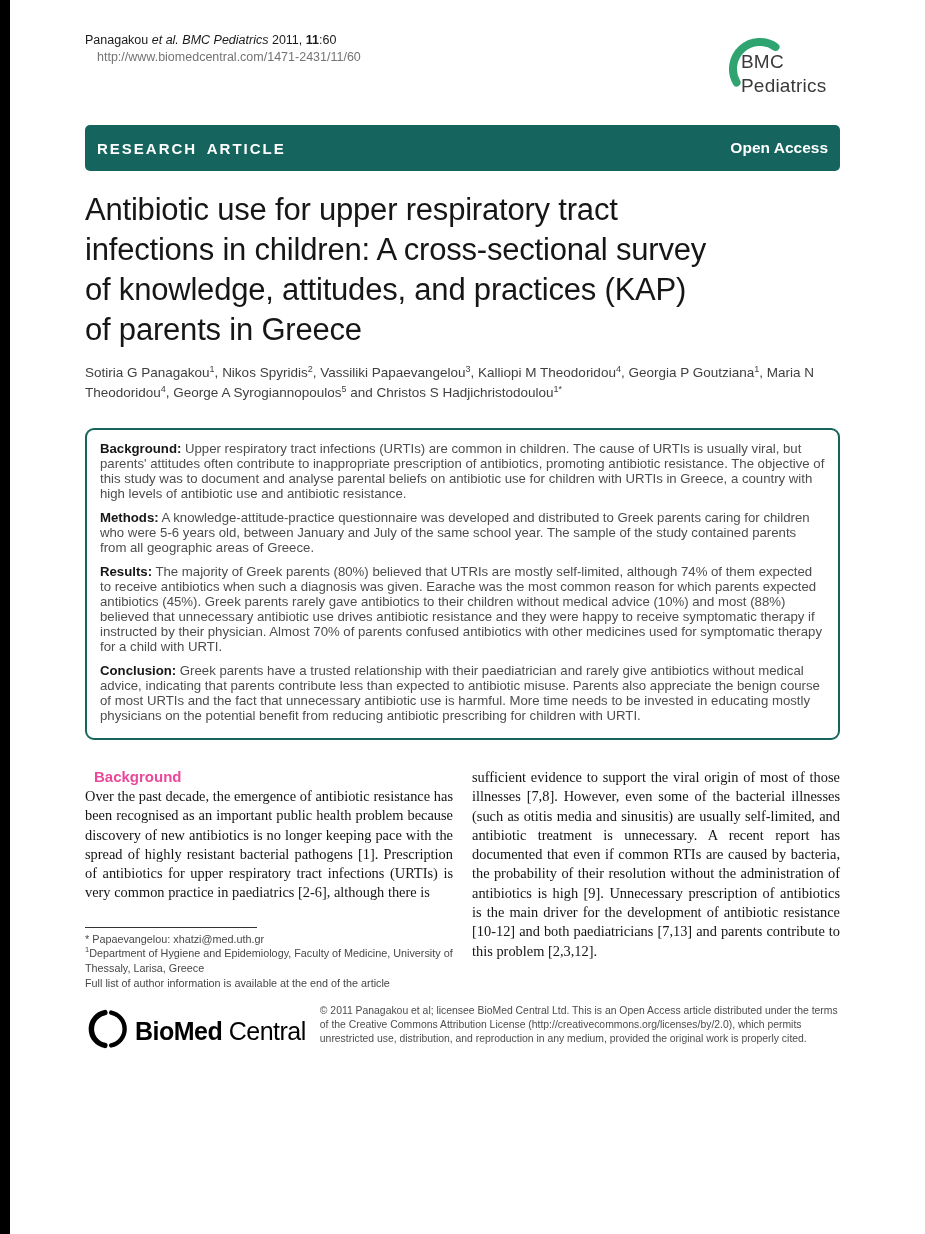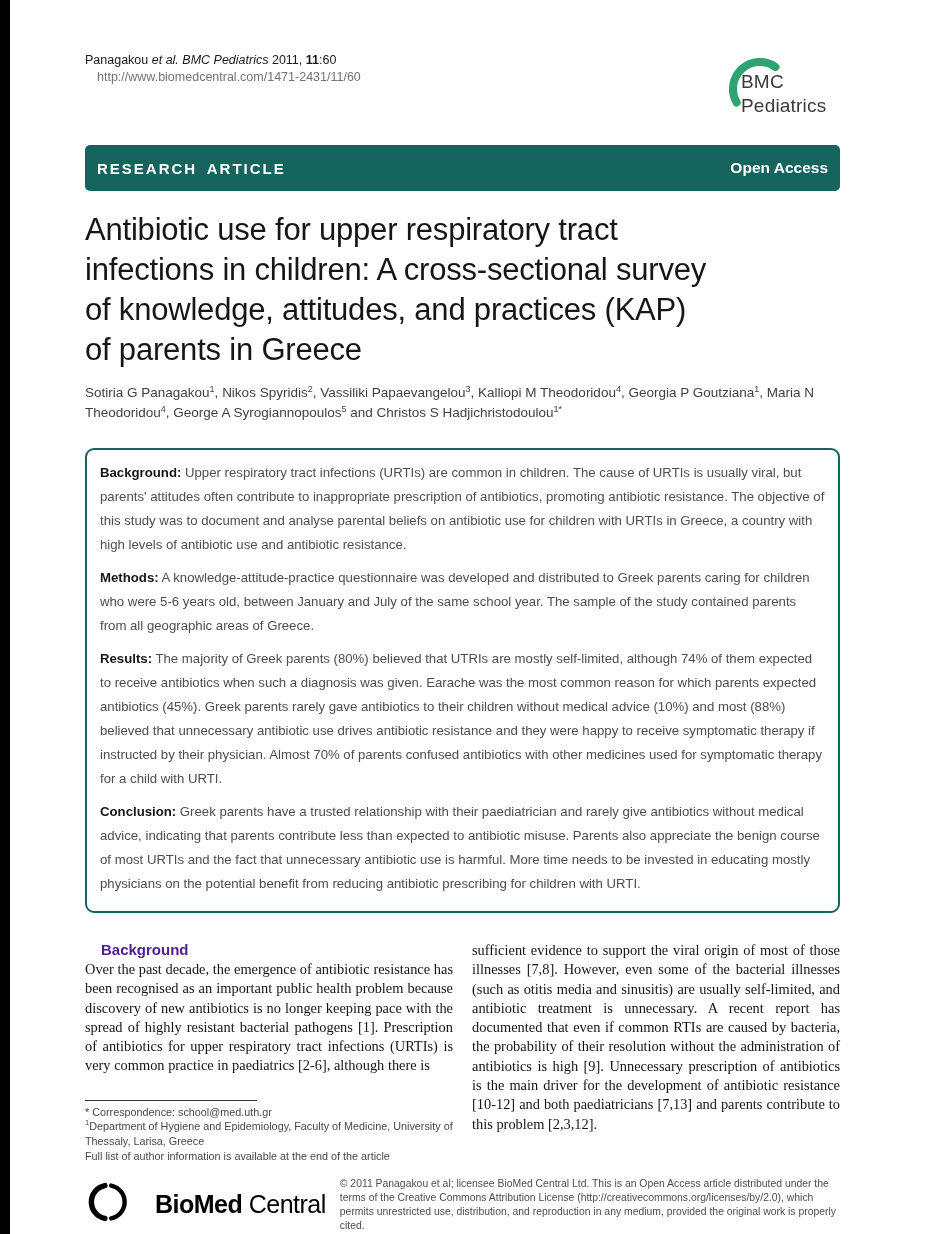--- a/index.html
+++ b/index.html
@@ -8,21 +8,21 @@
     width:925px;height:1234px;
     background:#ffffff;
     font-family:"Liberation Sans", sans-serif;
     color:#1a1a1a;
     overflow:hidden;
   }
   .spine{position:absolute;left:0;top:0;width:10px;height:1234px;background:#000;}
   .content{margin:0 85px 0 85px;}
 
   
-  .header-row{display:flex;justify-content:space-between;align-items:flex-start;padding-top:52px;}
+  .header-row{display:flex;justify-content:space-between;align-items:flex-start;padding-top:32px;}
   .citation{font-size:12.5px;line-height:17px;color:#1a1a1a;}
   .citation .ital{font-style:italic;}
   .citation .bold{font-weight:bold;}
   .cit-url{font-size:12.5px;line-height:17px;color:#737373;text-decoration:none;margin-left:12px;}
   .jlogo{position:relative;width:115px;height:78px;margin-top:2px;}
   .jlogo svg{position:absolute;left:0;top:0;}
   .jlogo-text{position:absolute;left:16px;top:16px;font-size:19px;line-height:24px;color:#3a3a3a;font-weight:500;letter-spacing:.2px;}
 
   
   .banner{
@@ -42,44 +42,44 @@
   }
   .authors{margin-top:13px;font-size:13.5px;line-height:20px;color:#3f3f3f;max-width:755px;}
   .authors sup{font-size:9px;vertical-align:super;line-height:0;}
 
   
   .abstract{
     margin-top:25px;border:2px solid #15655E;border-radius:9px;
     padding:11px 13px 13px 13px;
   }
   .abstract h2{margin:0 0 10px 0;font-size:15px;color:#111;}
-  .abs-sec{margin:0 0 9px 0;font-size:13.2px;line-height:24px;color:#4d4d4d;}
+  .abs-sec{margin:0 0 9px 0;font-size:13.2px;line-height:15px;color:#4d4d4d;}
   .abs-sec:last-child{margin-bottom:2px;}
   .abs-sec b{color:#161616;}
 
   
   .columns{display:flex;gap:19px;margin-top:28px;}
   .col{flex:1;min-width:0;}
-  .col h3{margin:0 0 2px 16px;font-size:15px;color:#4c1d95;font-family:"Liberation Sans",sans-serif;}
+  .col h3{margin:0 0 2px 9px;font-size:15px;color:#ec4899;font-family:"Liberation Sans",sans-serif;}
   .serif{
     font-family:"Liberation Serif", serif;
     font-size:14.4px;line-height:19.3px;color:#141414;
     text-align:justify;margin:0;
   }
 
   
   .footnote{margin-top:24px;width:100%;}
   .fn-rule{width:172px;border-top:1.3px solid #333;margin-bottom:4px;}
   .footnote p{margin:0;font-size:10.8px;line-height:14.6px;color:#474747;}
   .footnote sup{font-size:7.5px;vertical-align:super;line-height:0;}
   .fn-mail{color:#474747;text-decoration:none;}
 
   
   .footer{display:flex;align-items:flex-start;gap:14px;margin-top:14px;}
-  .bmclogo{display:flex;align-items:center;gap:24px;flex:0 0 auto;margin-top:2px;}
+  .bmclogo{display:flex;align-items:center;gap:4px;flex:0 0 auto;margin-top:2px;}
   .bmclogo .wordmark{font-size:25px;color:#000;letter-spacing:-.5px;white-space:nowrap;}
   .bmclogo .wordmark b{font-weight:bold;}
   .copyright{font-size:10.4px;line-height:14px;color:#4d4d4d;max-width:565px;}
 </style>
 </head>
 <body>
 
 <div class="page">
   <div class="spine"></div>
 
@@ -123,21 +123,21 @@
       <p class="abs-sec"><b>Conclusion:</b><span> Greek parents have a trusted relationship with their paediatrician and rarely give antibiotics without medical advice, indicating that parents contribute less than expected to antibiotic misuse. Parents also appreciate the benign course of most URTIs and the fact that unnecessary antibiotic use is harmful. More time needs to be invested in educating mostly physicians on the potential benefit from reducing antibiotic prescribing for children with URTI.</span></p>
     </div>
 
     <div class="columns">
       <div class="col">
         <h3>Background</h3>
         <p class="serif">Over the past decade, the emergence of antibiotic resistance has been recognised as an important public health problem because discovery of new antibiotics is no longer keeping pace with the spread of highly resistant bacterial pathogens [1]. Prescription of antibiotics for upper respiratory tract infections (URTIs) is very common practice in paediatrics [2-6], although there is</p>
 
         <div class="footnote">
           <div class="fn-rule"></div>
-          <p><span class="fn-mail">* Correspondence: school@med.uth.gr</span></p>
+          <p><span class="fn-mail">* Papaevangelou: xhatzi@med.uth.gr</span></p>
           <p><sup>1</sup><span>Department of Hygiene and Epidemiology, Faculty of Medicine, University of Thessaly, Larisa, Greece</span></p>
           <p>Full list of author information is available at the end of the article</p>
         </div>
       </div>
 
       <div class="col">
         <p class="serif">sufficient evidence to support the viral origin of most of those illnesses [7,8]. However, even some of the bacterial illnesses (such as otitis media and sinusitis) are usually self-limited, and antibiotic treatment is unnecessary. A recent report has documented that even if common RTIs are caused by bacteria, the probability of their resolution without the administration of antibiotics is high [9]. Unnecessary prescription of antibiotics is the main driver for the development of antibiotic resistance [10-12] and both paediatricians [7,13] and parents contribute to this problem [2,3,12].</p>
       </div>
     </div>
 

